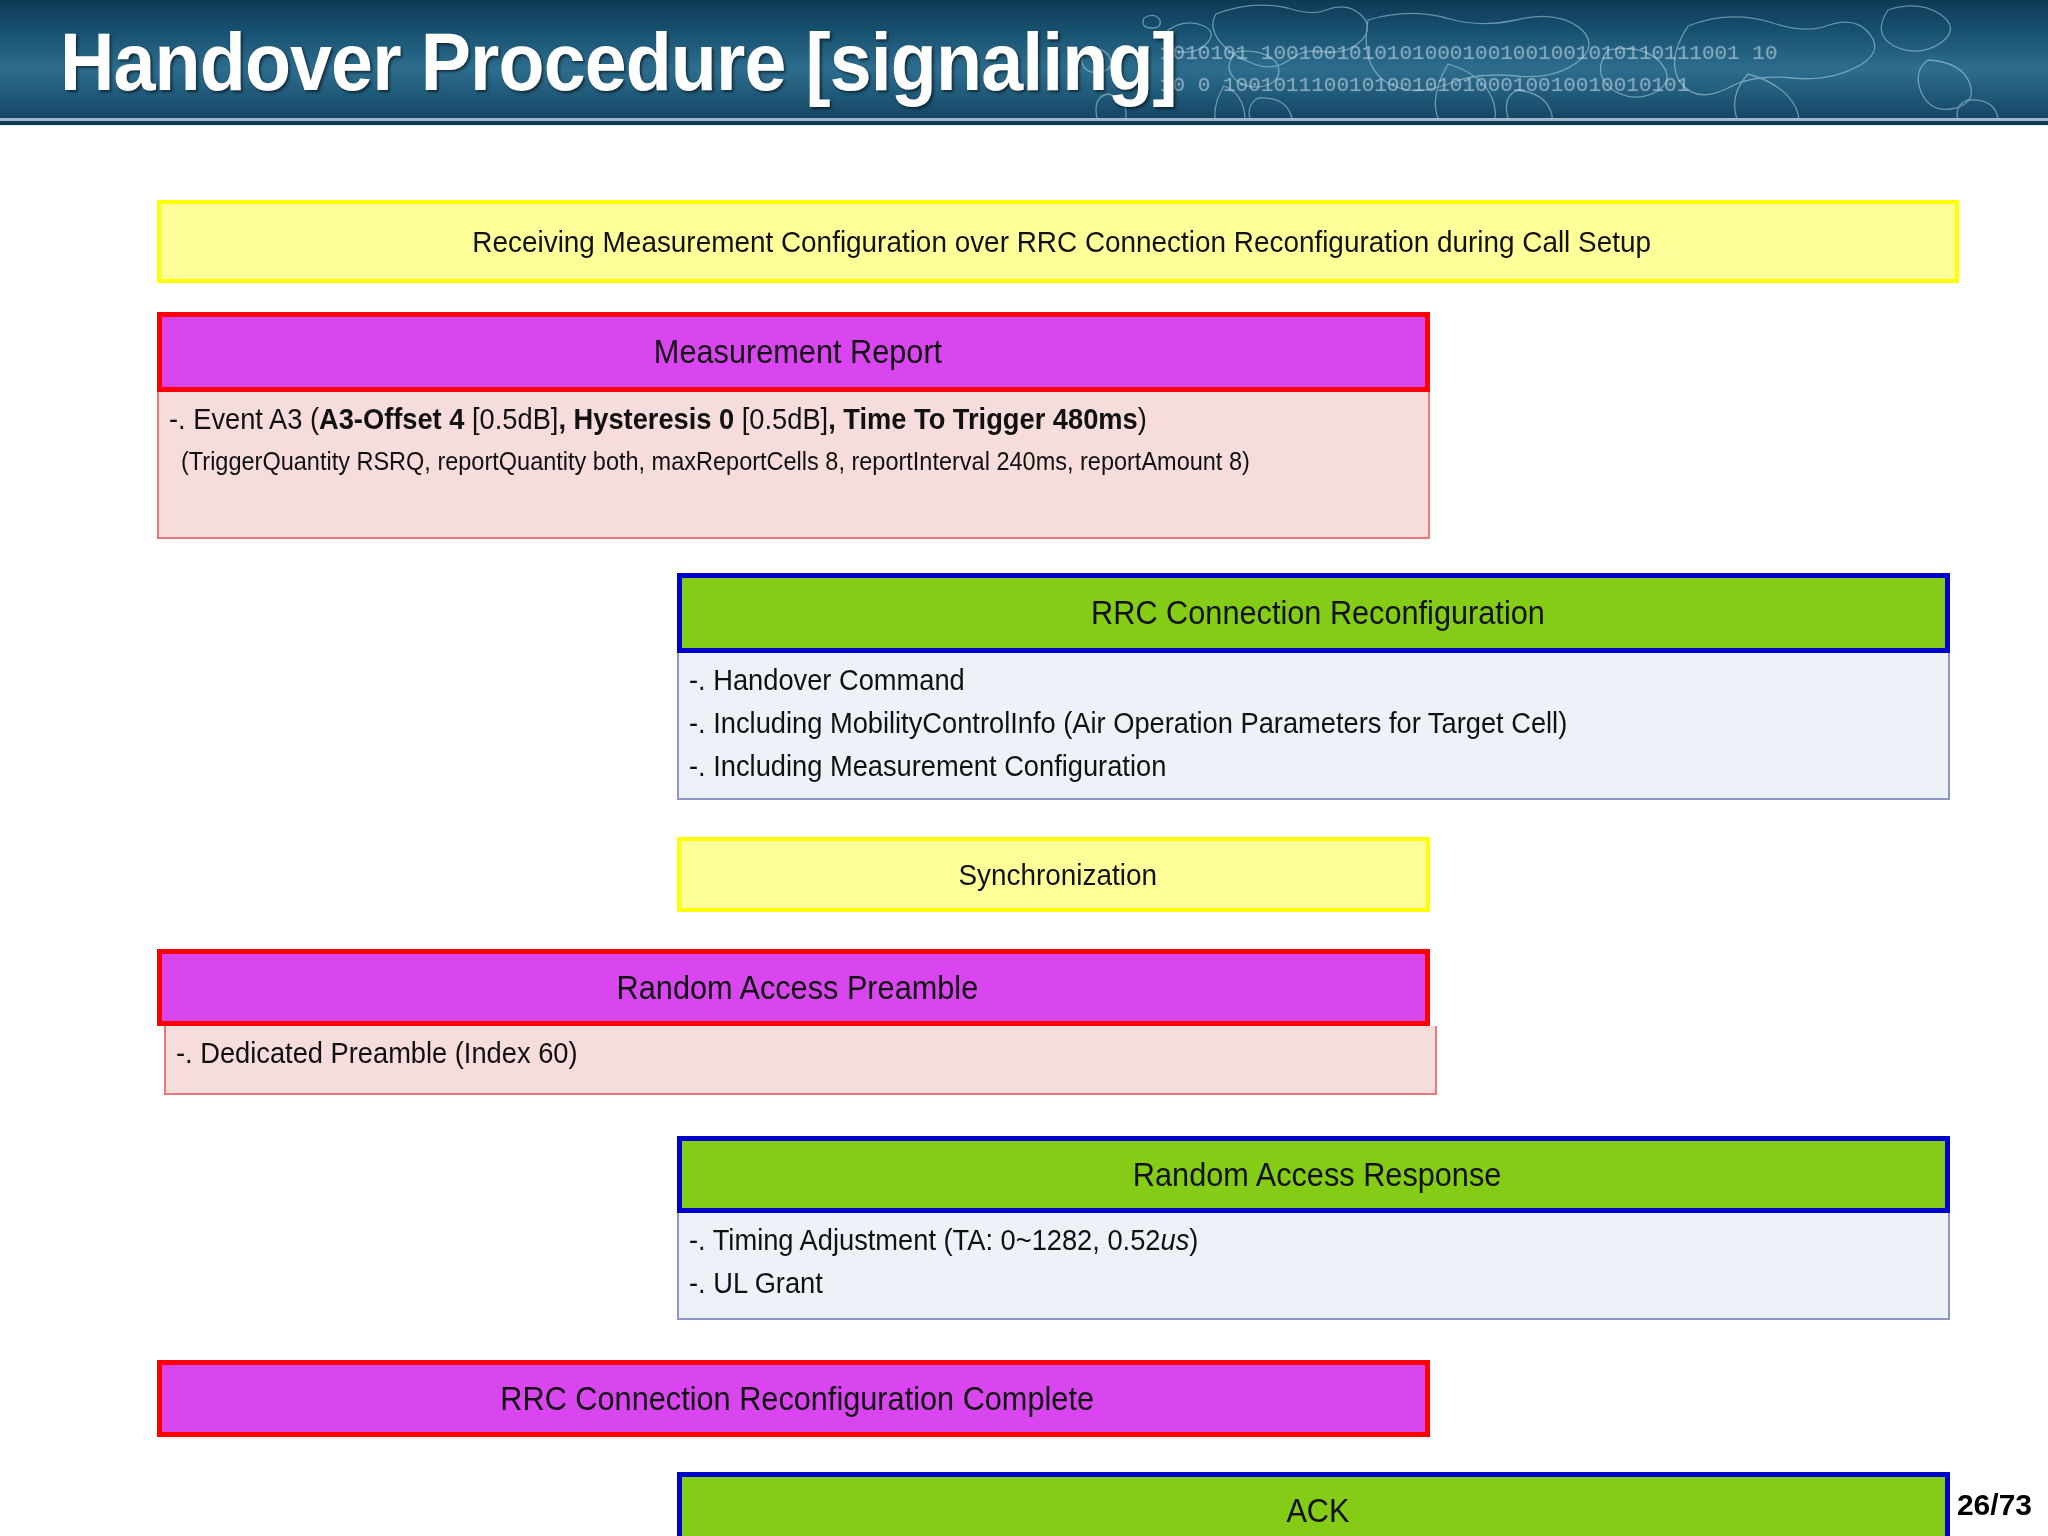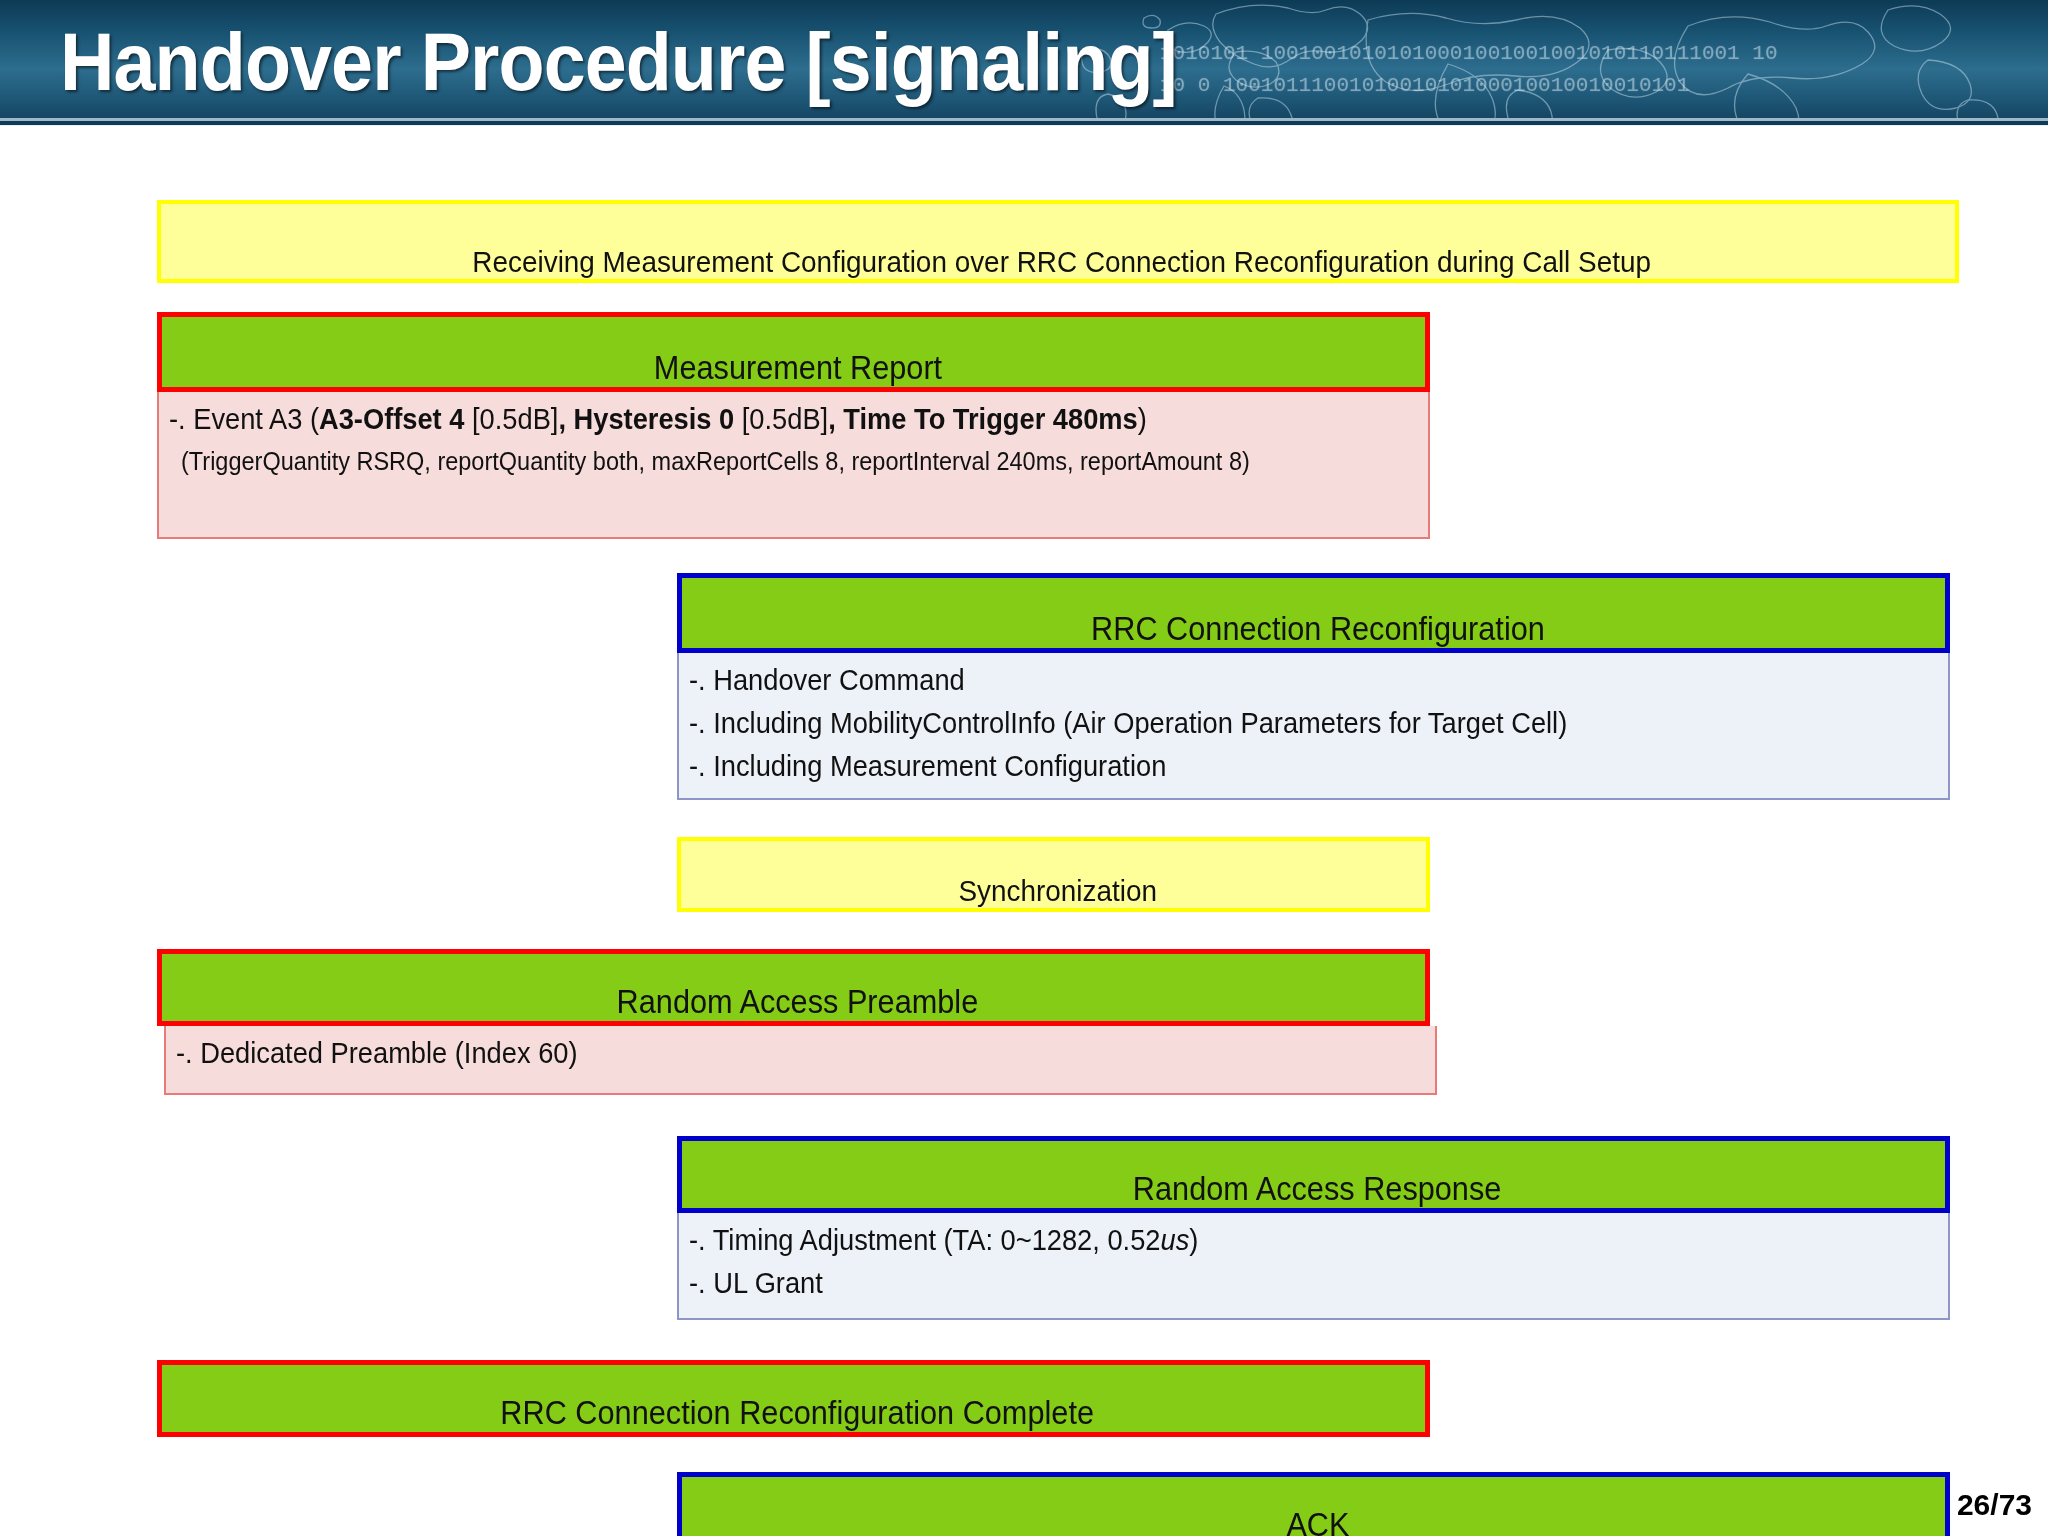--- a/index.html
+++ b/index.html
@@ -43,41 +43,41 @@
   }
   .header-rule-a{position:absolute;left:0;top:118px;width:2048px;height:3px;background:#9fb8c9;}
   .header-rule-b{position:absolute;left:0;top:121px;width:2048px;height:4px;background:#103b57;}
   .header-rule-c{position:absolute;left:0;top:125px;width:2048px;height:2px;background:#e9eff3;}
 
   
   .box{position:absolute;box-sizing:border-box;}
 
   .title-bar{
     box-sizing:border-box;
-    display:flex;align-items:flex-end;justify-content:center;
+    display:flex;align-items:center;justify-content:center;
     font-size:34px;
     font-family:"Liberation Sans Narrow","Liberation Sans",sans-serif;
     color:#111111;
     transform-origin:center;
     padding-left:8px;
   }
   .body-panel{
     box-sizing:border-box;
     font-size:29px;
     font-family:Liberation Sans, sans-serif;
     color:#111111;
     padding:6px 0 6px 10px;
   }
   .body-panel .line{line-height:43px;white-space:nowrap;}
   .body-panel .sub{font-size:25px;line-height:40px;padding-left:12px;white-space:nowrap;}
 
   
   .yellow{background:#FFFF99;border:4px solid #FFFF00;}
   
-  .red-head{background:#84cc16;border:5px solid #FF0000;}
+  .red-head{background:#d946ef;border:5px solid #FF0000;}
   .red-body{background:#F7DCDC;border:2px solid #E87A7A;border-top:none;}
   
   .blue-head{background:#84cc16;border:5px solid #0000CC;}
   .blue-body{background:#EDF1F8;border:2px solid #8E96C8;border-top:none;}
 
   b{font-weight:bold;}
   i{font-style:italic;}
 
   .page-num{
     position:absolute;right:16px;bottom:14px;

